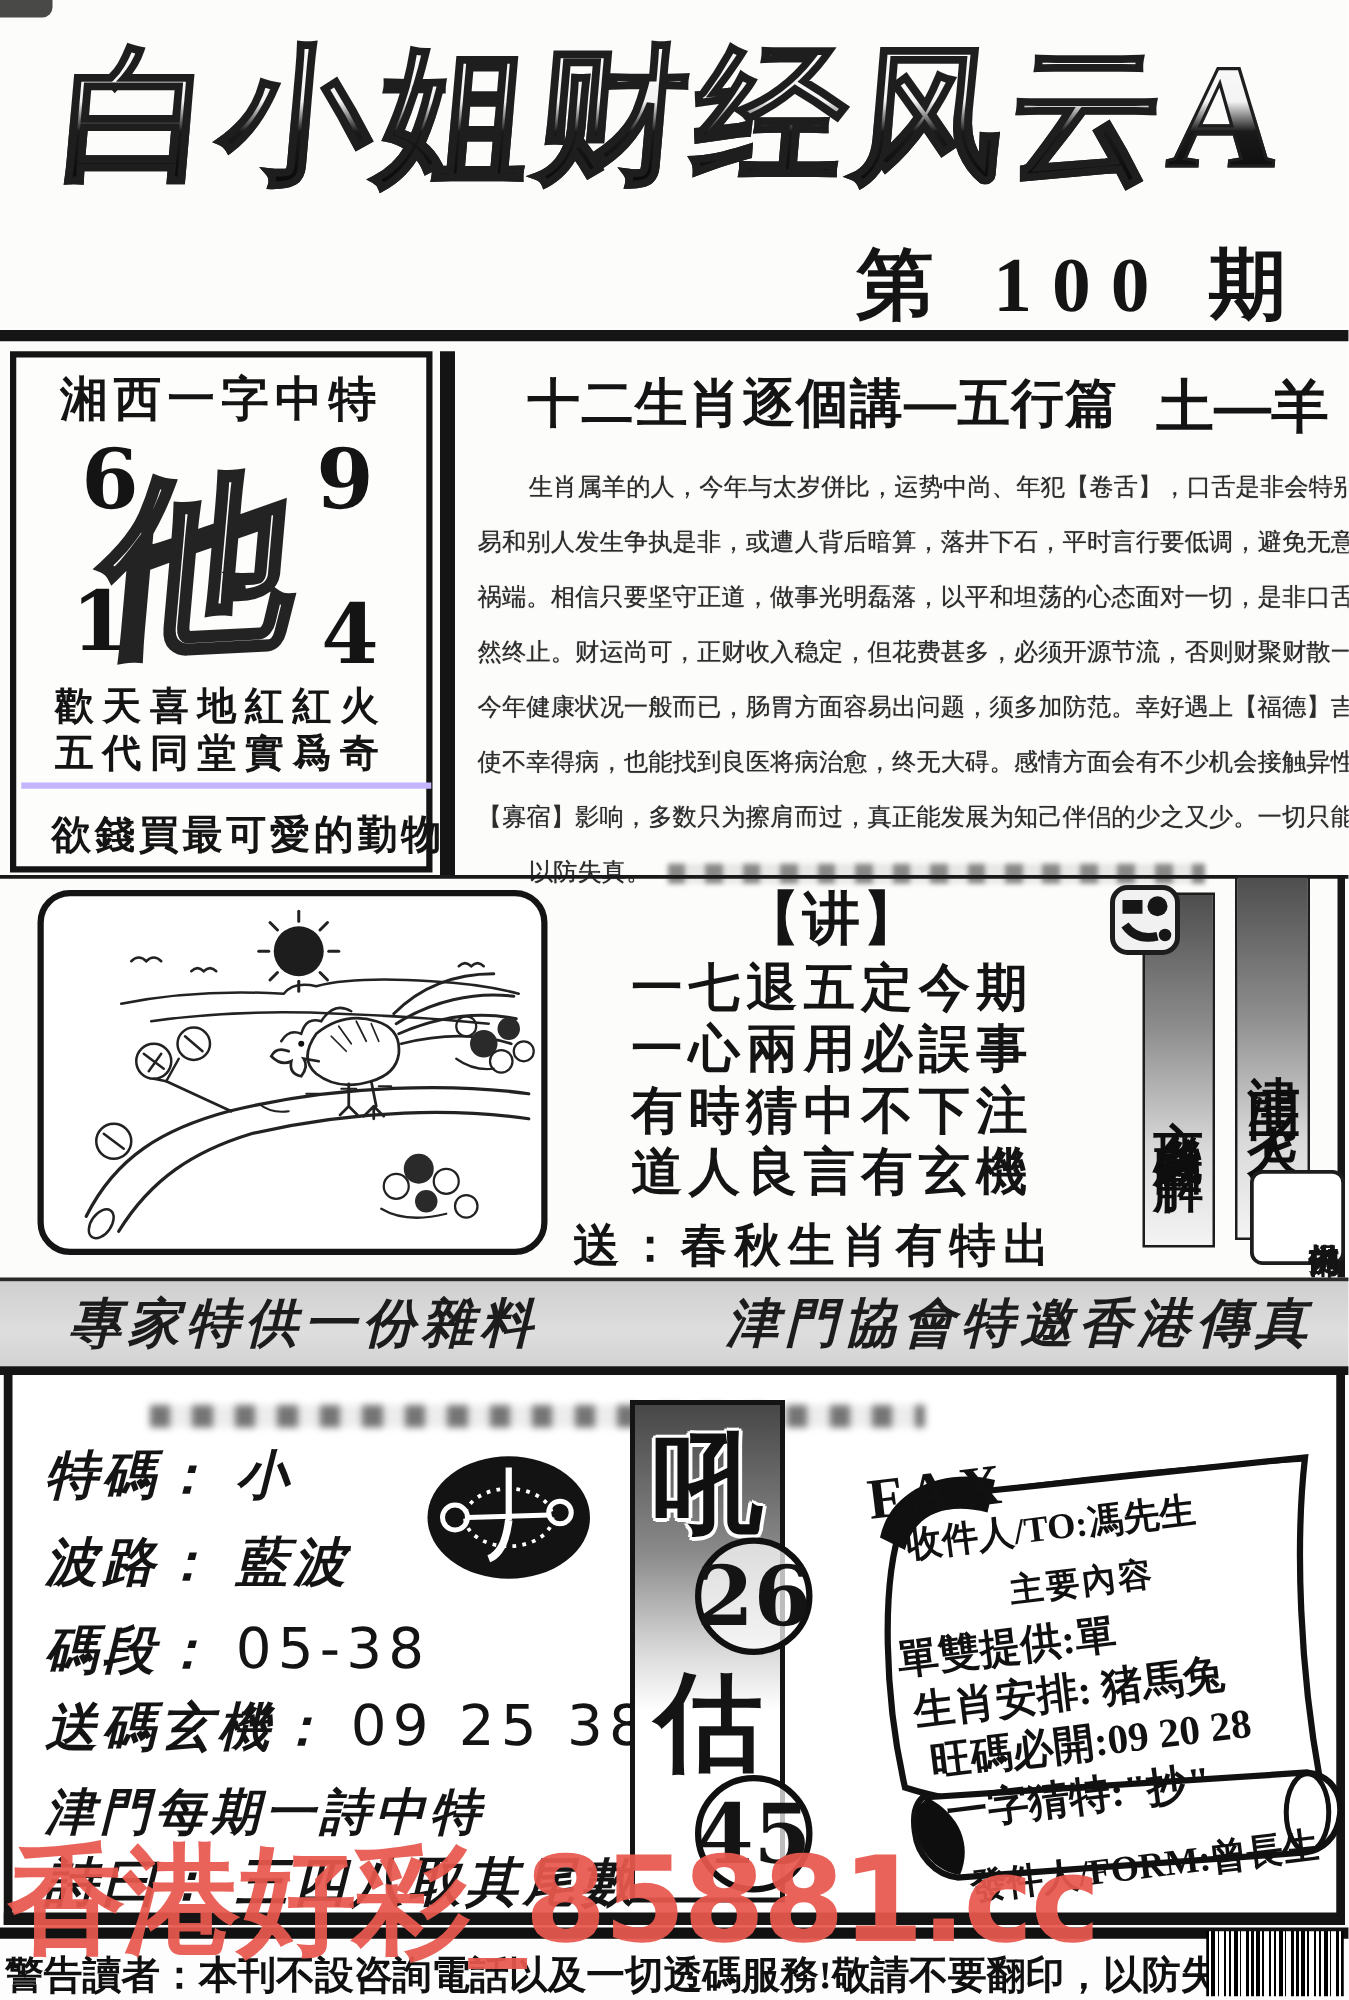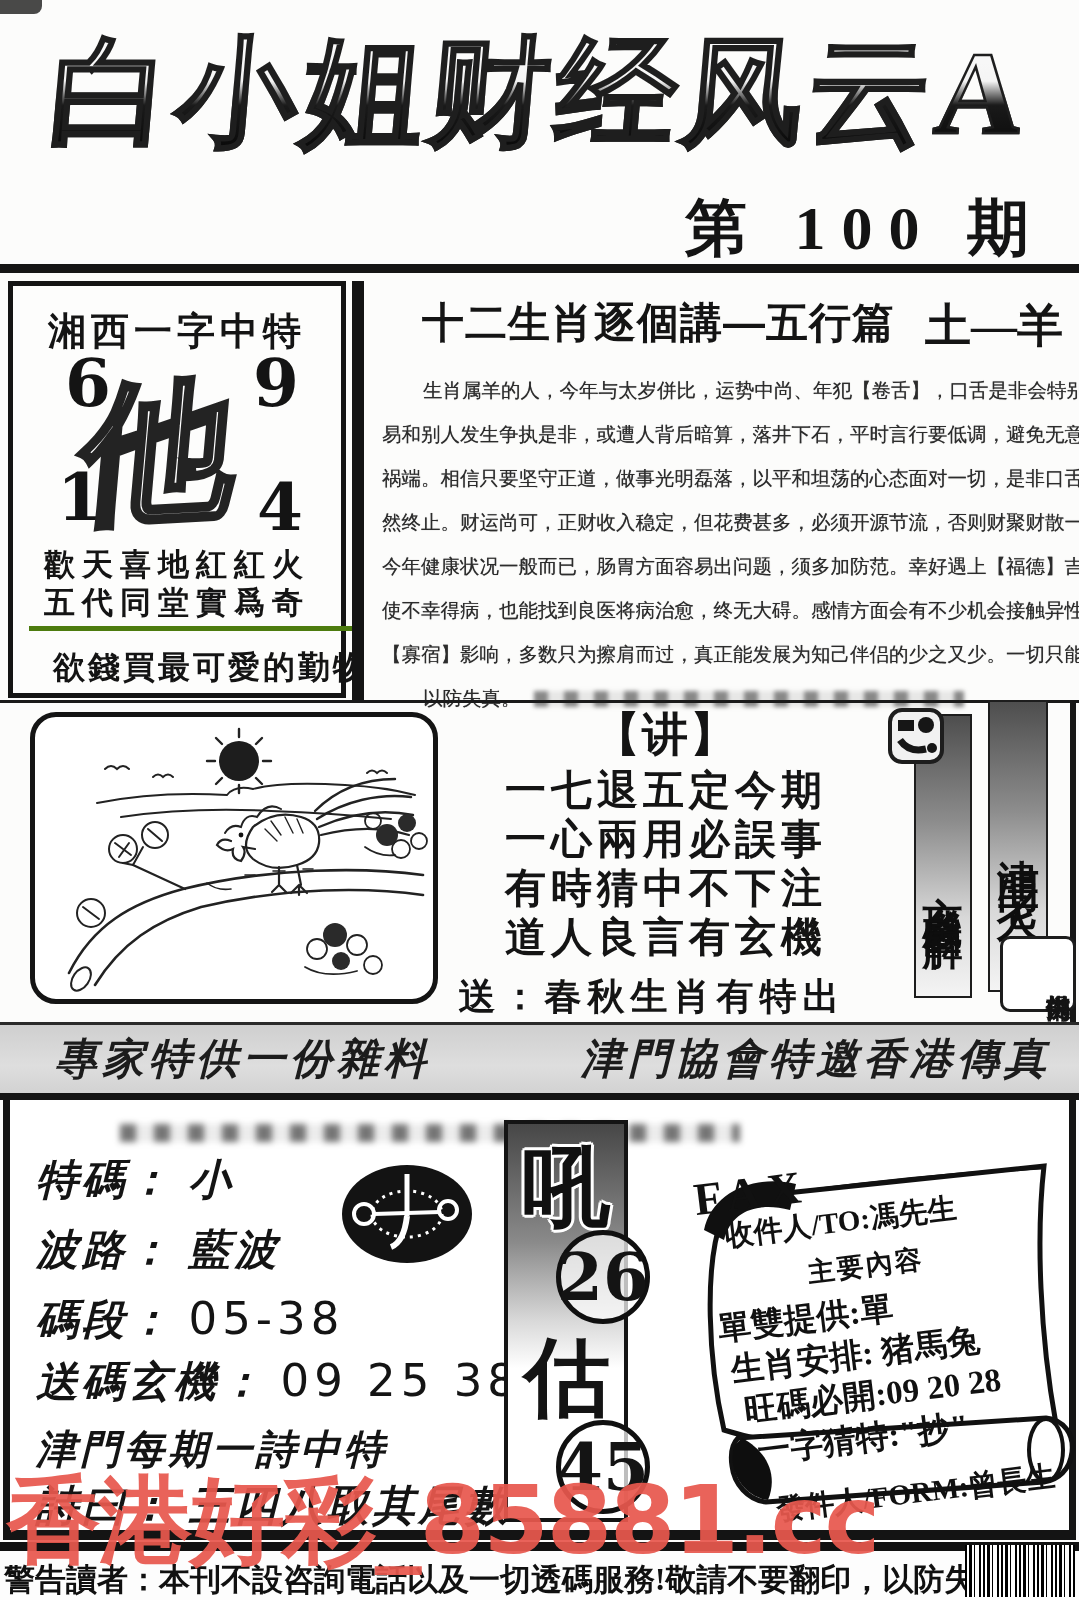--- a/index.html
+++ b/index.html
@@ -16,36 +16,36 @@
     background:linear-gradient(to bottom,#ffffff 0%,#f4f4f4 42%,#1a1a1a 57%,#000 100%);
     -webkit-background-clip:text;background-clip:text;color:transparent;
     -webkit-text-stroke:2.5px #1e1e1e;
   }
   .issue{right:34px;top:186px;font-size:62px;font-weight:900;letter-spacing:16px;white-space:nowrap;}
   .header-rule{left:0;top:264px;width:1079px;height:9px;background:#151515;}
   .corner-smudge{left:0;top:0;width:42px;height:14px;background:#1b1b1b;opacity:.8;border-radius:0 0 8px 0;}
 
   
   .left-box{left:8px;top:281px;width:338px;height:417px;border:5px solid #141414;box-sizing:border-box;background:#fdfdfc;}
-  .lb-title{position:absolute;left:0;top:20px;width:100%;text-align:center;font-size:38px;font-weight:900;letter-spacing:5px;}
+  .lb-title{position:absolute;left:0;top:8px;width:100%;text-align:center;font-size:38px;font-weight:900;letter-spacing:5px;}
   .lb-num{position:absolute;font-size:66px;font-weight:700;font-family:"DejaVu Serif",serif;}
   .lb-6{left:52px;top:58px;} .lb-9{left:240px;top:58px;}
   .lb-1{left:44px;top:172px;} .lb-4{left:244px;top:182px;}
   .lb-big{position:absolute;left:70px;top:64px;font-size:152px;font-weight:900;color:#fff;
           -webkit-text-stroke:5px #232323;transform:skewX(-8deg) rotate(-3deg);}
   .lb-verse{position:absolute;width:100%;text-align:center;font-size:31px;font-weight:900;letter-spacing:7px;white-space:nowrap;}
   .lb-v1{top:258px;} .lb-v2{top:296px;}
-  .lb-strip{position:absolute;left:16px;top:340px;width:100%;height:51px;border-top:5px solid #4d7c0f;box-sizing:border-box;}
+  .lb-strip{position:absolute;left:4px;top:340px;width:100%;height:51px;border-top:5px solid #c4b5fd;box-sizing:border-box;}
   .lb-strip-text{margin:15px 0 0 24px;font-size:32px;font-weight:900;letter-spacing:3px;white-space:nowrap;}
 
   
   .zodiac-box{left:352px;top:281px;width:727px;height:419px;border-left:12px solid #141414;box-sizing:border-box;}
   .zb-head{display:flex;justify-content:space-between;align-items:flex-start;padding:14px 16px 0 18px;margin-left:40px;}
   .zb-title{font-size:42px;font-weight:900;letter-spacing:1px;white-space:nowrap;font-family:"Liberation Sans","DejaVu Sans",sans-serif;}
-  .zb-el{font-size:46px;font-weight:900;white-space:nowrap;font-family:Liberation Serif, serif;}
+  .zb-el{font-size:46px;font-weight:900;white-space:nowrap;font-family:Liberation Sans, sans-serif;}
   .zb-para{margin-top:12px;padding:0 10px 0 18px;font-size:19.5px;line-height:44px;color:#2c2c2c;
            text-shadow:0 0 .7px #666;}
   .zb-para .pl{white-space:nowrap;}
   .zb-para .pl:first-child{text-indent:2.1em;}
   .zb-lastrow{display:flex;align-items:center;}
   .smudge-inline{display:inline-block;width:430px;height:16px;margin-left:14px;
     background:repeating-linear-gradient(90deg,rgba(40,40,40,.55) 0 14px,rgba(140,140,140,.18) 14px 30px);
     filter:blur(2.2px);}
   .row2-rule{left:0;top:700px;width:1079px;height:3px;background:#1a1a1a;}
 

